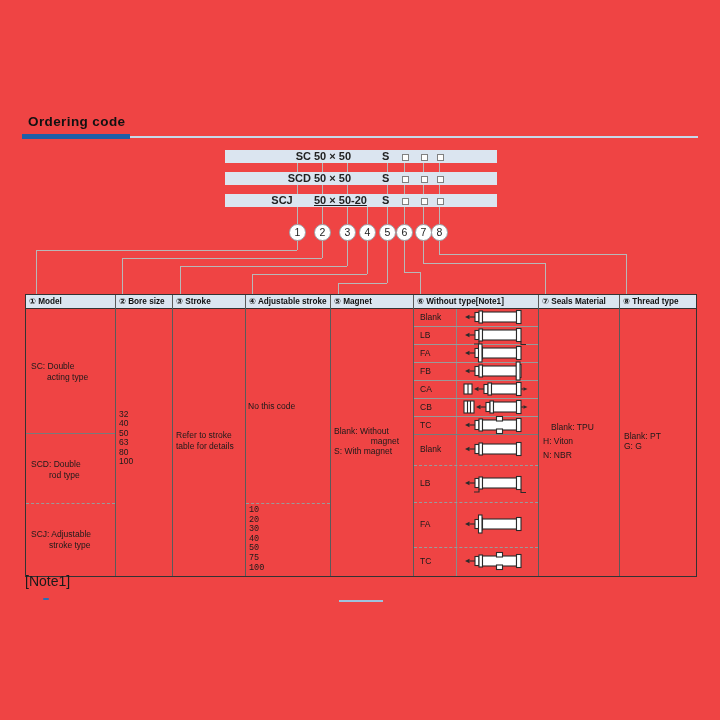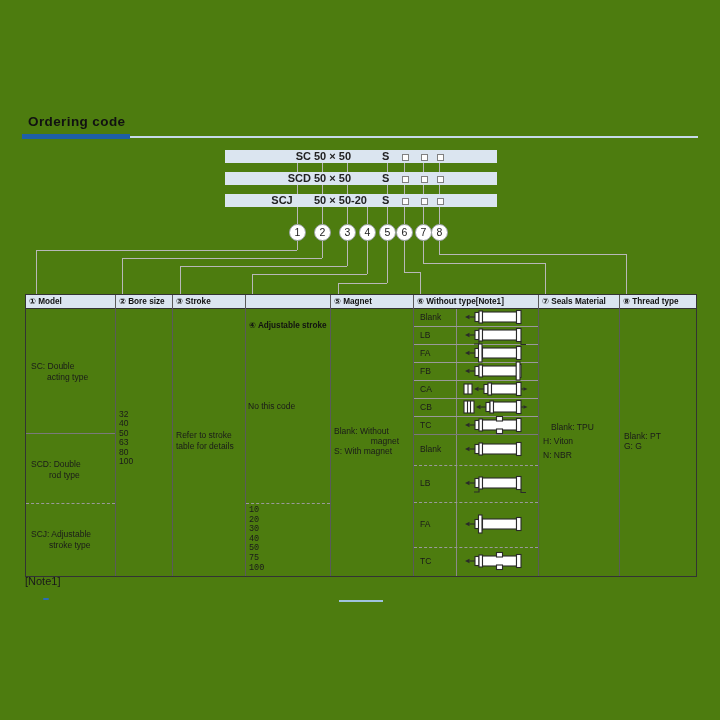--- a/index.html
+++ b/index.html
@@ -1,30 +1,30 @@
 <!DOCTYPE html>
 <html><head>
 <meta charset="utf-8">
 <style>
   html,body{margin:0;padding:0;background:#fff;}
-  #page{position:relative;width:720px;height:720px;background:#4d7c0f;overflow:hidden;
+  #page{position:relative;width:720px;height:720px;background:#ef4444;overflow:hidden;
         font-family:"Liberation Sans","DejaVu Sans",sans-serif;color:#1a1a1a;}
   .abs{position:absolute;}
   .title{font-size:13.5px;font-weight:bold;letter-spacing:.4px;color:#111;}
   .band{background:#dbe5f0;}
   .bandtxt{font-weight:bold;font-size:11px;line-height:13px;white-space:nowrap;color:#222;}
   .sq{width:5px;height:5px;border:1px solid #808080;background:#fdfdfd;}
   .tick{width:1px;background:#b8b8b8;}
   .hline{background:#7a7a7a;height:1px;}
   .circ{width:15px;height:15px;border:1px solid #9aa0a6;border-radius:50%;background:#fff;
         font-size:10.5px;line-height:15px;text-align:center;color:#222;}
   .cell{font-size:8.5px;line-height:10px;white-space:nowrap;color:#1a1a1a;}
   .hdr{font-size:8.2px;font-weight:bold;line-height:13.5px;white-space:nowrap;color:#111;}
   .dash{height:0;border-top:1px dashed #9a9a9a;}
-  .note{font-size:11px;line-height:11px;white-space:nowrap;color:#1a1a1a;}
+  .note{font-size:14px;line-height:11px;white-space:nowrap;color:#1a1a1a;}
 </style>
 </head>
 <body>
 
 <div id="page">
   <div class="abs title" style="left:28px;top:114px;">Ordering code</div>
   <div class="abs" style="left:22px;top:134px;width:108px;height:4.5px;background:#1e5fa8;"></div>
   <div class="abs" style="left:130px;top:135.5px;width:568px;height:2.5px;background:#c6d9ea;"></div>
 
   <div id="diagram">
@@ -37,21 +37,21 @@
       <div class="abs sq" style="left: 436.5px; top: 153.5px;"></div>
       <div class="abs band" style="left: 225px; top: 172px; width: 272px; height: 13px;"></div>
       <div class="abs bandtxt" style="left: 253px; top: 172px; width: 58px; text-align: right;">SCD</div>
       <div class="abs bandtxt" style="left: 314px; top: 172px;">50 × 50</div>
       <div class="abs bandtxt" style="left: 382px; top: 172px;">S</div>
       <div class="abs sq" style="left: 401.5px; top: 175.5px;"></div>
       <div class="abs sq" style="left: 420.5px; top: 175.5px;"></div>
       <div class="abs sq" style="left: 436.5px; top: 175.5px;"></div>
       <div class="abs band" style="left: 225px; top: 194px; width: 272px; height: 13px;"></div>
       <div class="abs bandtxt" style="left: 253px; top: 194px; width: 58px; text-align: center;">SCJ</div>
-      <div class="abs bandtxt" style="left: 314px; top: 194px;">50 × 50-20</div>
+      <div class="abs bandtxt" style="left: 314px; top: 194px; text-decoration: underline;">50 × 50-20</div>
       <div class="abs bandtxt" style="left: 382px; top: 194px;">S</div>
       <div class="abs sq" style="left: 401.5px; top: 197.5px;"></div>
       <div class="abs sq" style="left: 420.5px; top: 197.5px;"></div>
       <div class="abs sq" style="left: 436.5px; top: 197.5px;"></div>
       <div class="abs tick" style="left: 297px; top: 163px; height: 9px;"></div>
       <div class="abs tick" style="left: 297px; top: 185px; height: 9px;"></div>
       <div class="abs tick" style="left: 322px; top: 163px; height: 9px;"></div>
       <div class="abs tick" style="left: 322px; top: 185px; height: 9px;"></div>
       <div class="abs tick" style="left: 347px; top: 163px; height: 9px;"></div>
       <div class="abs tick" style="left: 347px; top: 185px; height: 9px;"></div>
@@ -112,21 +112,21 @@
       <div class="abs" style="left: 172px; top: 295px; width: 1px; height: 281px; background: rgb(90, 90, 90);"></div>
       <div class="abs" style="left: 245px; top: 295px; width: 1px; height: 281px; background: rgb(90, 90, 90);"></div>
       <div class="abs" style="left: 330px; top: 295px; width: 1px; height: 281px; background: rgb(90, 90, 90);"></div>
       <div class="abs" style="left: 413px; top: 295px; width: 1px; height: 281px; background: rgb(90, 90, 90);"></div>
       <div class="abs" style="left: 538px; top: 295px; width: 1px; height: 281px; background: rgb(90, 90, 90);"></div>
       <div class="abs" style="left: 619px; top: 295px; width: 1px; height: 281px; background: rgb(90, 90, 90);"></div>
       <div class="abs" style="left: 456px; top: 309px; width: 1px; height: 267px; background: rgb(138, 138, 138);"></div>
       <div class="abs hdr" style="left: 29px; top: 295px; height: 13px;">① Model</div>
       <div class="abs hdr" style="left: 119px; top: 295px; height: 13px;">② Bore size</div>
       <div class="abs hdr" style="left: 176px; top: 295px; height: 15px; text-align: center;">③ Stroke</div>
-      <div class="abs hdr" style="left: 249px; top: 295px; height: 13px; margin-top: 24px;">④ Adjustable stroke</div>
+      <div class="abs hdr" style="left: 249px; top: 295px; height: 13px;">④ Adjustable stroke</div>
       <div class="abs hdr" style="left: 334px; top: 295px; height: 13px;">⑤ Magnet</div>
       <div class="abs hdr" style="left: 417px; top: 295px; height: 13px;">⑥ Without type[Note1]</div>
       <div class="abs hdr" style="left: 542px; top: 295px; height: 13px;">⑦ Seals Material</div>
       <div class="abs hdr" style="left: 623px; top: 295px; height: 13px; text-align: right;">⑧ Thread type</div>
       <div class="abs hline" style="left: 26px; top: 433px; width: 89px;"></div>
       <div class="abs dash" style="left: 26px; top: 503px; width: 89px;"></div>
       <div class="abs dash" style="left: 246px; top: 503px; width: 84px;"></div>
       <div class="abs" style="left: 414px; top: 326px; width: 124px; height: 1px; background: rgb(154, 154, 154);"></div>
       <div class="abs" style="left: 414px; top: 344px; width: 124px; height: 1px; background: rgb(154, 154, 154);"></div>
       <div class="abs" style="left: 414px; top: 362px; width: 124px; height: 1px; background: rgb(154, 154, 154);"></div>

